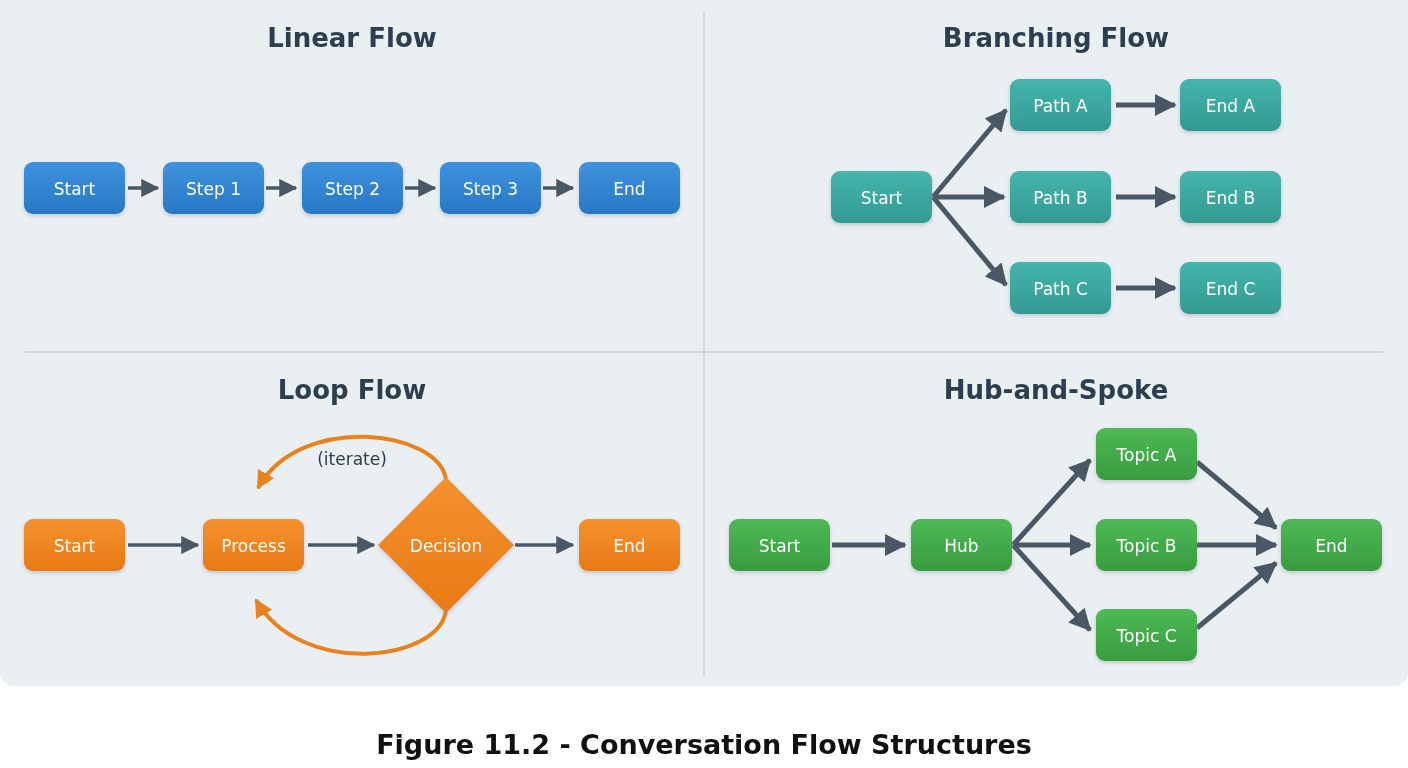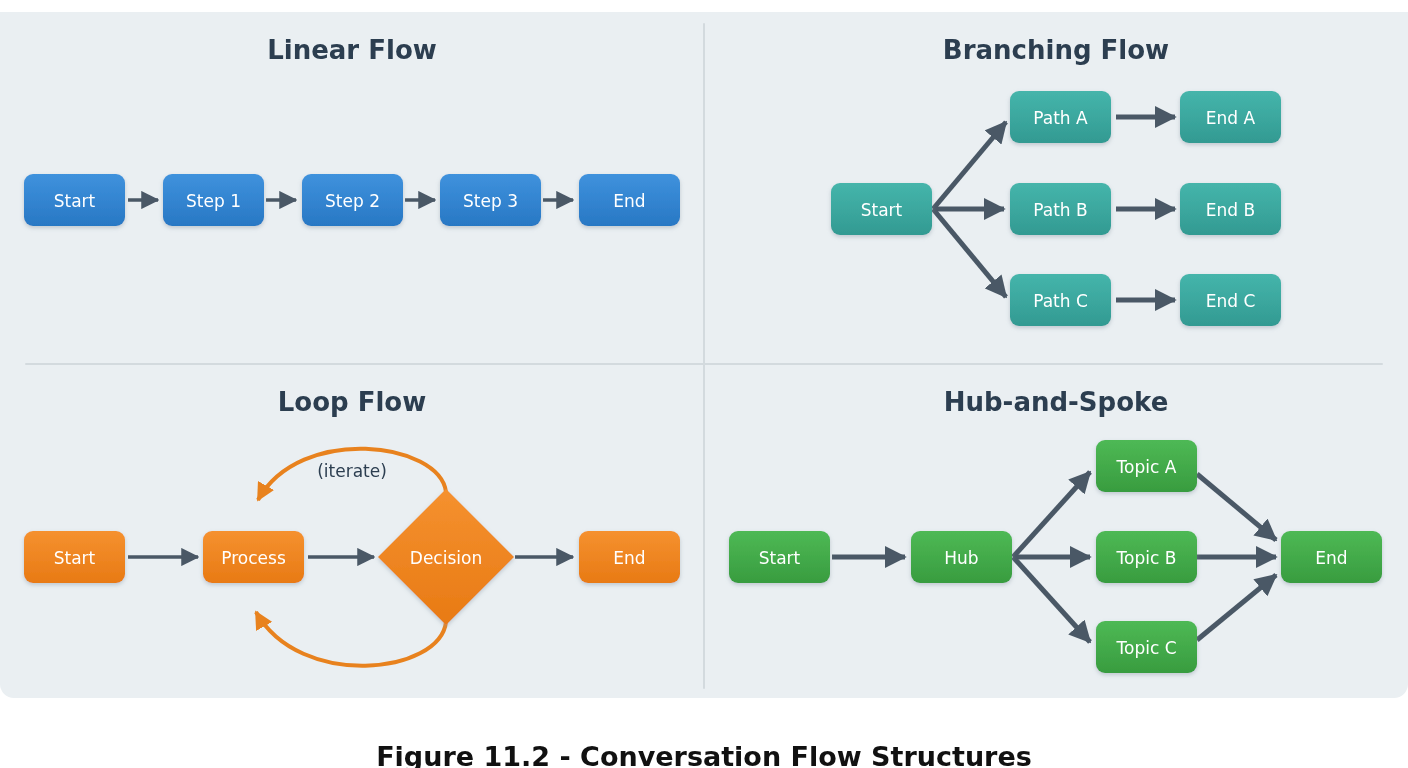--- a/index.html
+++ b/index.html
@@ -10,21 +10,21 @@
   body {
     width: 1408px;
     height: 768px;
     font-family: "DejaVu Sans", "Liberation Sans", sans-serif;
     overflow: hidden;
     position: relative;
   }
   #canvas {
     position: absolute;
     left: 0;
-    top: 12px;
+    top: 0;
     width: 1408px;
     height: 716px;
   }
   .panel-bg {
     position: absolute;
     left: 0;
     top: 0;
     width: 1408px;
     height: 686px;
     background: #eaeff2;

